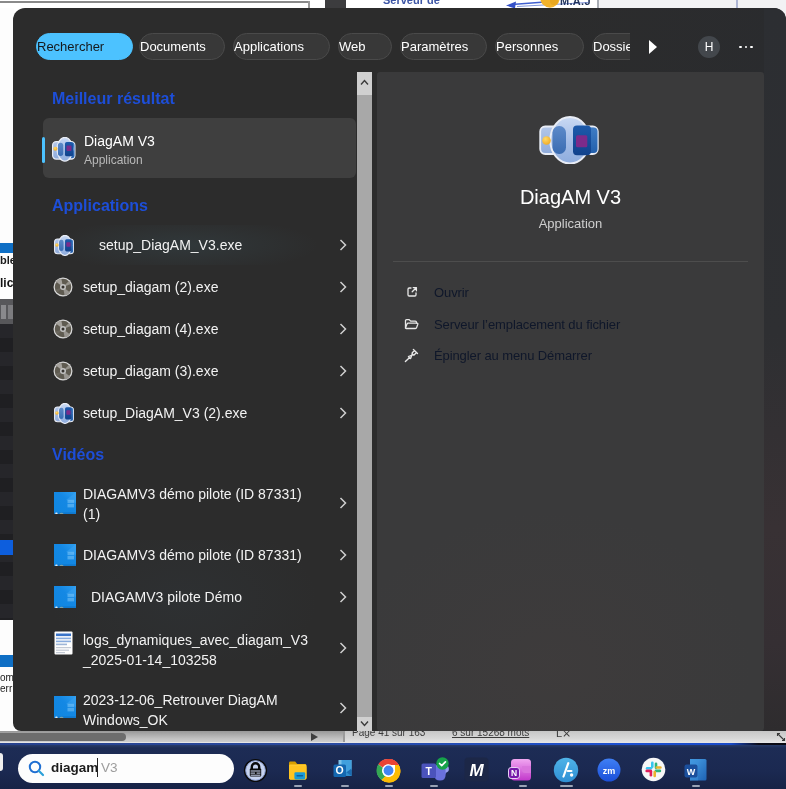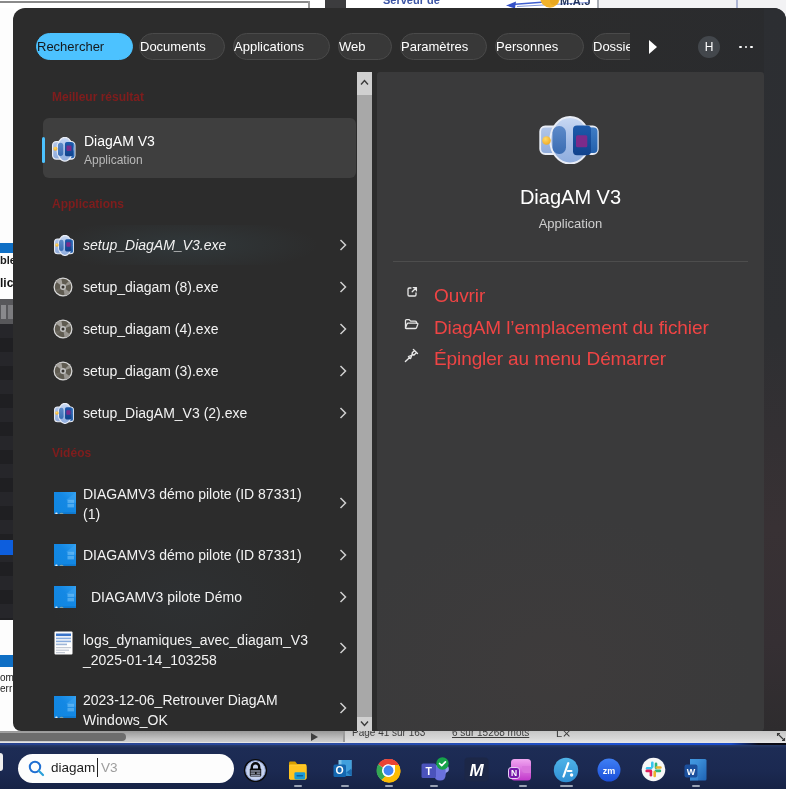--- a/index.html
+++ b/index.html
@@ -9,23 +9,23 @@
 
 #bgtop{left:0;top:0;width:786px;height:22px;background:transparent;overflow:hidden;}
 #bgleft{left:0;top:8px;width:14px;height:734px;background:#fdfdfd;overflow:hidden;}
 #bgbottom{left:0;top:731px;width:786px;height:14px;background:linear-gradient(180deg,#c6c6c6 0,#d8d8d8 55%,#eeeeee 100%);overflow:hidden;}
 #statusline{left:0;top:742.5px;width:786px;height:2.4px;background:linear-gradient(90deg,#26418d 0,#2a4a9e 40%,#1d51d2 80%,#1a4bc8 93%,#0c0c18 96.5%,#090911 100%);}
 
 #taskbar{left:0;top:744.8px;width:786px;height:44.2px;background:linear-gradient(180deg,#283c6a 0,#1d2c55 3px,#1b2951 60%,#172346 100%);}
 
 #flyout{left:13px;top:8px;width:773px;height:723px;background:linear-gradient(100deg,#2c2c2c 55%,#292b2f 100%);border-radius:12px 12px 8px 8px;}
 #rightpanel{left:377px;top:72px;width:387px;height:659px;background:#3a3a3b;border-radius:3px;}
-.hdr{color:#7f1d1d;font-weight:bold;font-size:12px;}
+.hdr{color:#1d4ed8;font-weight:bold;font-size:16px;}
 .row-title{color:#f2f2f2;font-size:14px;white-space:nowrap;line-height:20px;}
-.act{color:#ef4444;font-size:19px;letter-spacing:-.1px;white-space:nowrap;}
+.act{color:#0f172a;font-size:13px;letter-spacing:-.1px;white-space:nowrap;}
 .pill{position:absolute;top:0;height:25px;line-height:25px;text-align:left;border-radius:14px;background:#383838;border:1px solid #4a4a4a;color:#fff;font-size:13px;}
 .pill.sel{background:#4cc2ff;border-color:#4cc2ff;color:#16191c;}
 .ind{top:40px;width:8px;height:2.6px;border-radius:2px;background:#9aa3b5;}
 </style>
 </head>
 <body>
 <div id="stage">
   <svg width="0" height="0" style="position:absolute;">
     <defs>
       <linearGradient id="cardG" x1="0" y1="0" x2="0" y2="1">
@@ -161,21 +161,21 @@
   </div>
   <div class="abs" id="statusline"></div>
   <div class="abs" id="taskbar">
     <div class="abs" style="left:0;top:8px;width:3px;height:18px;background:#f0f0f0;border-radius:0 3px 3px 0;"></div>
 
     <div class="abs" style="left:18px;top:9px;width:216px;height:29px;background:#fdfdfd;border-radius:15px;"></div>
     <svg class="abs" style="left:28px;top:15px;" width="17" height="17" viewBox="0 0 17 17">
       <circle cx="7" cy="7" r="5.2" fill="none" stroke="#1f6fd2" stroke-width="2"></circle>
       <path d="M11 11 L15 15" stroke="#2ba0d8" stroke-width="2.2" stroke-linecap="round"></path>
     </svg>
-    <div class="abs" style="left:51px;top:15px;color:#1c1c1c;font-size:13.5px;">diagam</div>
+    <div class="abs" style="left:51px;top:15px;color:#1c1c1c;font-size:13.5px;font-weight:bold;">diagam</div>
     <div class="abs" style="left:96.5px;top:13px;width:1.3px;height:19px;background:#222;"></div>
     <div class="abs" style="left:101px;top:15px;color:#9d9d9d;font-size:13.5px;">V3</div>
 
     <svg class="abs" style="left:243px;top:13px;" width="25" height="25" viewBox="0 0 25 25">
       <circle cx="12.5" cy="12.5" r="11.6" fill="#0b0b0b"></circle>
       <circle cx="12.5" cy="12.5" r="9.8" fill="#c6d3ef"></circle>
       <circle cx="12.5" cy="12.5" r="9.8" fill="none" stroke="#8fa3d8" stroke-width="1"></circle>
       <path d="M8.8 11 V9 A3.7 3.7 0 0 1 16.2 9 V11" fill="none" stroke="#0a0a0a" stroke-width="2.4"></path>
       <rect x="6.8" y="10.6" width="11.4" height="8" rx="1" fill="#0a0a0a"></rect>
       <path d="M7.6 13 H17.4 M7.6 15.1 H12 M13.6 15.1 H17.4 M7.6 17.2 H17.4" stroke="#cdd8f2" stroke-width="1"></path>
@@ -315,28 +315,28 @@
   <svg class="abs" style="left:52px;top:137px;" width="23.5" height="24.5" viewBox="0 0 23 24">
       <use href="#diagsmall"></use>
     </svg>
   <div class="abs" style="left:84px;top:133px;color:#fff;font-size:14px;">DiagAM V3</div>
   <div class="abs" style="left:84px;top:152.5px;color:#b9b9b9;font-size:12px;">Application</div>
   <div class="abs hdr" style="left:52px;top:197px;">Applications</div>
 
   <svg class="abs" style="left:54px;top:235px;" width="20" height="20.8" viewBox="0 0 23 24">
       <use href="#diagsmall"></use>
     </svg>
-  <div class="abs row-title" style="left:83px;top:235px;font-style:italic;">setup_DiagAM_V3.exe</div>
+  <div class="abs row-title" style="left:99px;top:235px;">setup_DiagAM_V3.exe</div>
   <svg class="abs chevr" style="left:339px;top:239px;" width="8" height="12" viewBox="0 0 8 12">
       <path d="M1.5 1 L6.5 6 L1.5 11" stroke="#cfcfcf" stroke-width="1.5" fill="none"></path>
     </svg>
   <svg class="abs" style="left:53px;top:277px;" width="20" height="20" viewBox="0 0 24 24">
       <use href="#cdicon"></use>
     </svg>
-  <div class="abs row-title" style="left:83px;top:277px;">setup_diagam (8).exe</div>
+  <div class="abs row-title" style="left:83px;top:277px;">setup_diagam (2).exe</div>
   <svg class="abs chevr" style="left:339px;top:281px;" width="8" height="12" viewBox="0 0 8 12">
       <path d="M1.5 1 L6.5 6 L1.5 11" stroke="#cfcfcf" stroke-width="1.5" fill="none"></path>
     </svg>
   <svg class="abs" style="left:53px;top:319px;" width="20" height="20" viewBox="0 0 24 24">
       <use href="#cdicon"></use>
     </svg>
   <div class="abs row-title" style="left:83px;top:319px;">setup_diagam (4).exe</div>
   <svg class="abs chevr" style="left:339px;top:323px;" width="8" height="12" viewBox="0 0 8 12">
       <path d="M1.5 1 L6.5 6 L1.5 11" stroke="#cfcfcf" stroke-width="1.5" fill="none"></path>
     </svg>
@@ -413,18 +413,18 @@
   <div class="abs" style="left:393px;top:261px;width:355px;height:1px;background:#4d4d4d;"></div>
   <svg class="abs" style="left:405px;top:285px;" width="14" height="14" viewBox="0 0 14 14">
     <path d="M6 3 H4.2 C3.5 3 3 3.5 3 4.2 V9.8 C3 10.5 3.5 11 4.2 11 H9.8 C10.5 11 11 10.5 11 9.8 V8" stroke="#e8e8e8" stroke-width="1.3" fill="none" stroke-linecap="round"></path>
     <path d="M8.2 2.6 H11.4 V5.8 M11.2 2.8 L7.2 6.8" stroke="#e8e8e8" stroke-width="1.3" fill="none" stroke-linecap="round" stroke-linejoin="round"></path>
   </svg>
   <div class="abs act" style="left:434px;top:285px;">Ouvrir</div>
   <svg class="abs" style="left:404px;top:317px;" width="15" height="14" viewBox="0 0 15 14">
     <path d="M1.5 10.5 V3.8 C1.5 3.1 2 2.6 2.7 2.6 H5.1 L6.7 4.2 H11.3 C12 4.2 12.5 4.7 12.5 5.4 V6" stroke="#e8e8e8" stroke-width="1.3" fill="none" stroke-linecap="round"></path>
     <path d="M1.5 10.8 L3 6.9 C3.2 6.4 3.5 6.1 4.1 6.1 H12.9 C13.7 6.1 14 6.6 13.8 7.3 L12.6 10.6 C12.4 11.2 12 11.5 11.4 11.5 H2.3 C1.7 11.5 1.4 11.2 1.5 10.8 Z" stroke="#e8e8e8" stroke-width="1.3" fill="none" stroke-linejoin="round"></path>
   </svg>
-  <div class="abs act" style="left:434px;top:316.5px;">DiagAM l’emplacement du fichier</div>
+  <div class="abs act" style="left:434px;top:316.5px;">Serveur l’emplacement du fichier</div>
   <svg class="abs" style="left:404px;top:348px;" width="15" height="15" viewBox="0 0 15 15">
     <path d="M9.4 1.5 L13.5 5.6 M10.5 2.6 L8.3 4.8 C8 5.1 8 5.5 8.3 5.8 L8.7 6.2 C7.6 7.6 6.3 8.1 4.9 8.3 L4.4 8.7 L6.3 10.6 L6.8 10.1 C7 8.7 7.5 7.4 8.9 6.3 L9.2 6.7 C9.5 7 10 7 10.3 6.7 L12.5 4.5 M4.6 10.4 L1.4 13.6" stroke="#e8e8e8" stroke-width="1.35" fill="none" stroke-linecap="round" stroke-linejoin="round"></path>
   </svg>
   <div class="abs act" style="left:434px;top:348px;">Épingler au menu Démarrer</div>
 </div>
 
 </body></html>

